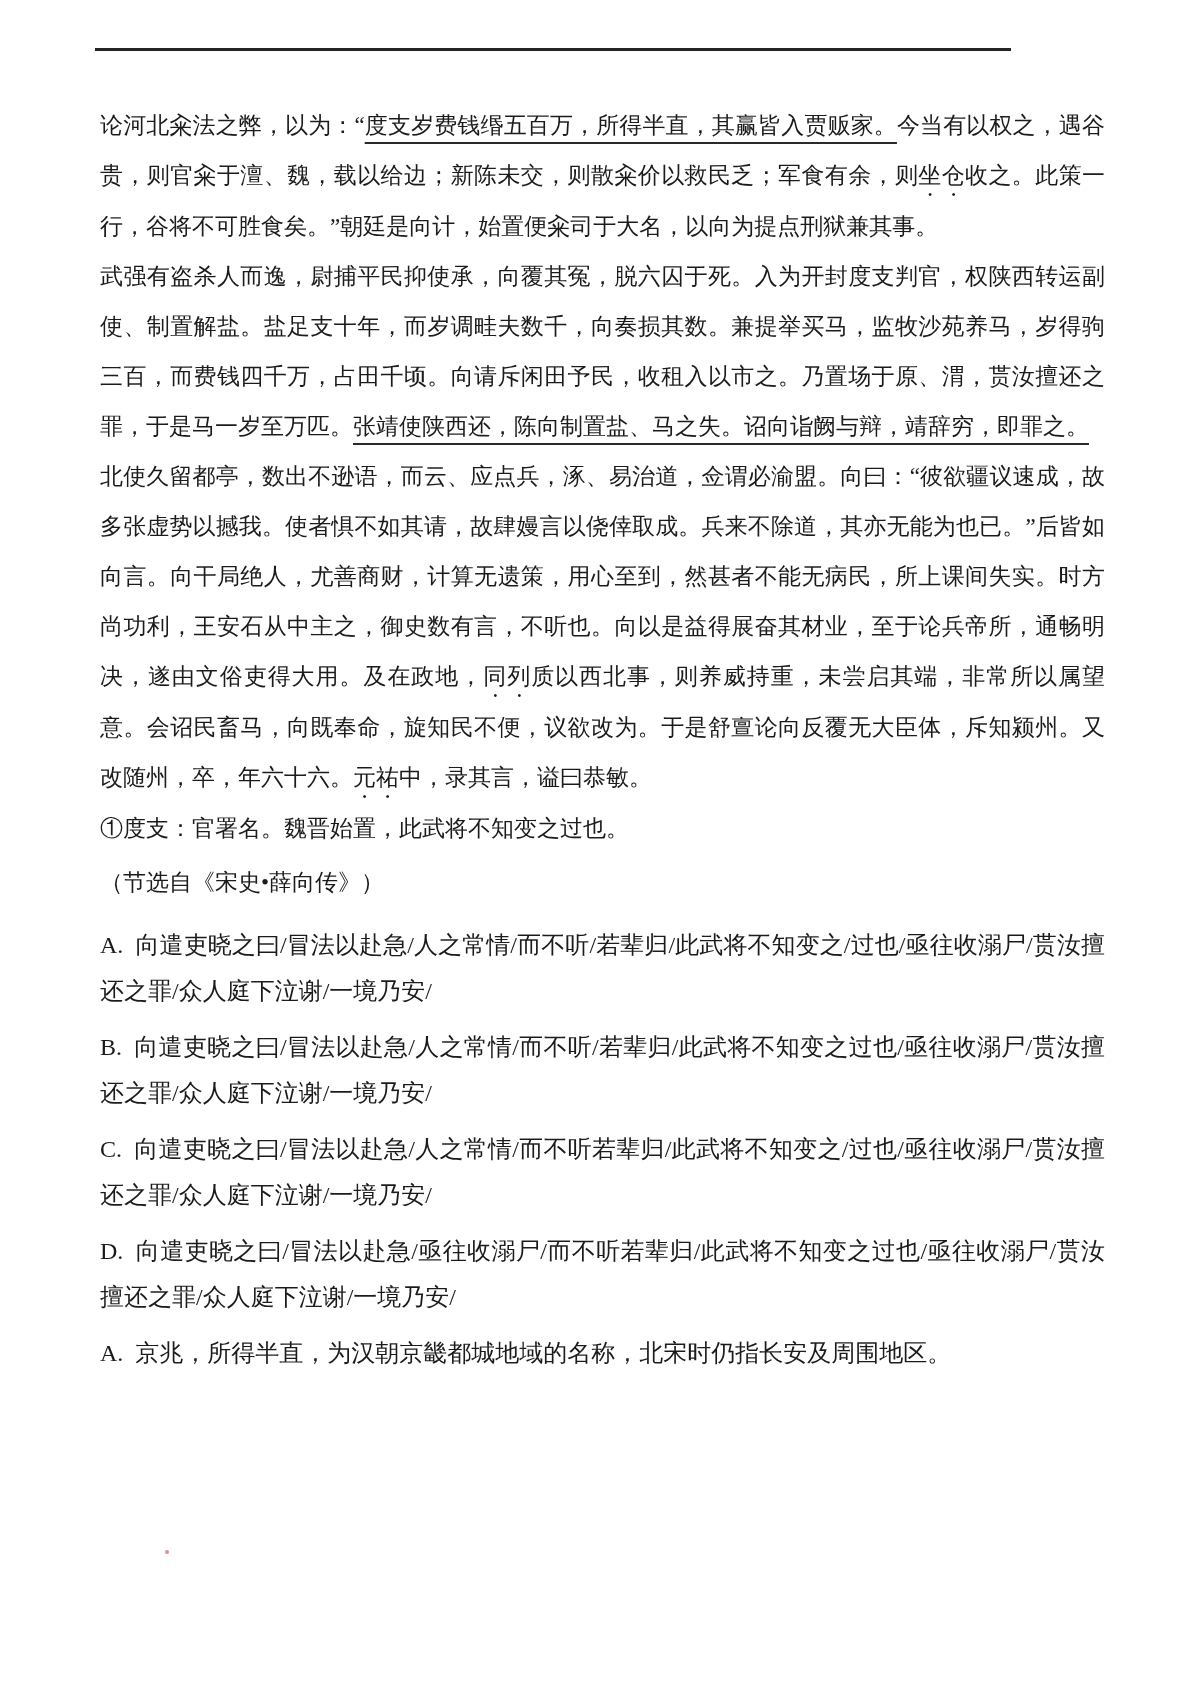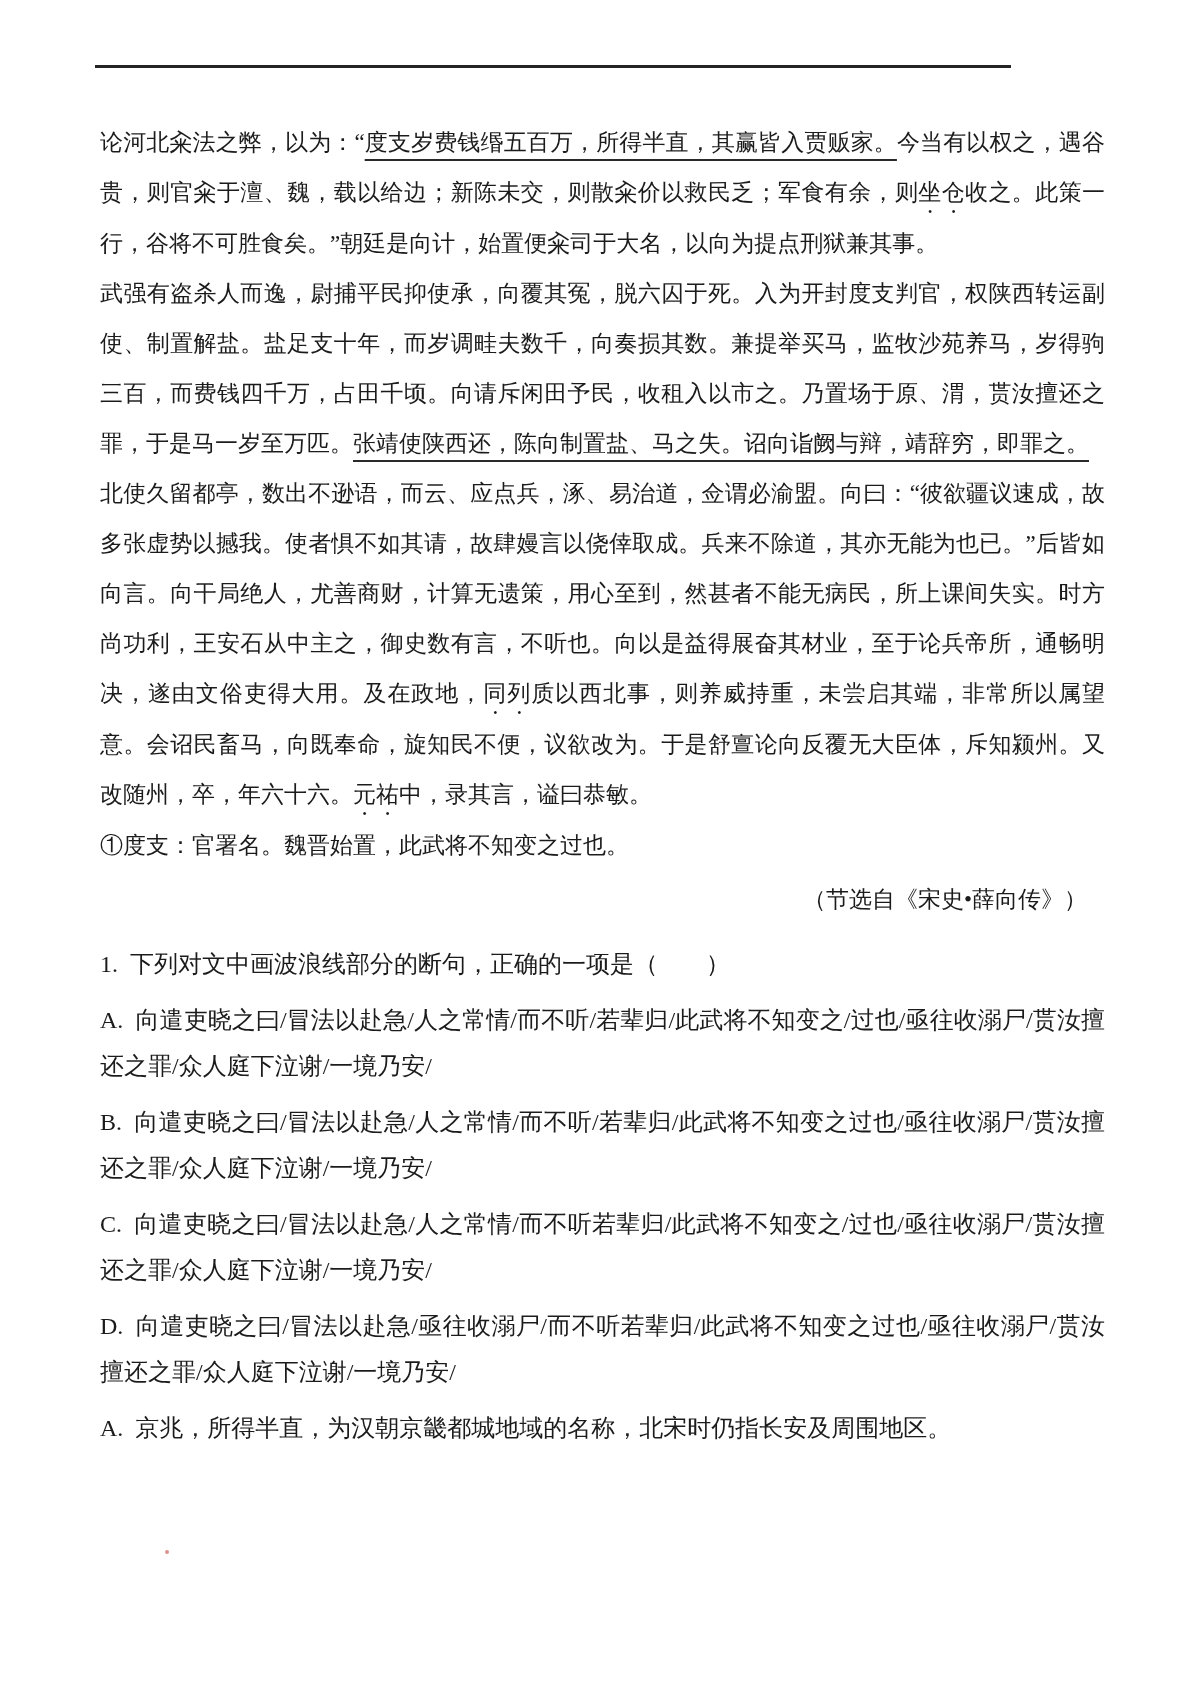--- a/index.html
+++ b/index.html
@@ -4,21 +4,21 @@
 <style>
   * { box-sizing: border-box; }
   html, body { margin: 0; padding: 0; }
   body {
     width: 1200px; height: 1698px;
     background: #ffffff;
     color: #1b1b1b;
     font-family: "Liberation Serif", "DejaVu Serif", serif;
     overflow: hidden;
   }
-  .page { position: relative; width: 1200px; height: 1698px; padding: 65px 95px 0 100px; }
+  .page { position: relative; width: 1200px; height: 1698px; padding: 48px 95px 0 100px; }
 
   .top-rule { width: 916px; margin-left: -5px; border-top: 3px solid #242424; height: 0; }
 
   .passage {
     margin-top: 50px;
     font-size: 23px;
     line-height: 50px;
     text-align: justify;
     text-justify: inter-ideograph;
   }
@@ -36,21 +36,21 @@
     text-emphasis: filled dot #1b1b1b;
     -webkit-text-emphasis-position: under right;
     text-emphasis-position: under right;
   }
 
   .citation {
     margin-top: 4px;
     padding-right: 18px;
     font-size: 23px;
     line-height: 50px;
-    text-align: right;
+    text-align: left;
   }
 
   .questions {
     margin-top: 14px;
     font-size: 24px;
     line-height: 46px;
     text-align: justify;
     text-justify: inter-ideograph;
   }
   .questions p.stem   { margin: 16px 0 0 0; }
@@ -70,21 +70,20 @@
 <div class="page">
   <div class="top-rule"></div>
   <div class="passage" id="passage">
       <p><span class="plain">论河北籴法之弊，以为：“</span><span class="underline">度支岁费钱缗五百万，所得半直，其赢皆入贾贩家。</span><span class="plain">今当有以权之，遇谷贵，则官籴于澶、魏，载以给边；新陈未交，则散籴价以救民乏；军食有余，则</span><span class="dots">坐仓</span><span class="plain">收之。此策一行，谷将不可胜食矣。”朝廷是向计，始置便籴司于大名，以向为提点刑狱兼其事。</span></p>
       <p><span class="plain">武强有盗杀人而逸，尉捕平民抑使承，向覆其冤，脱六囚于死。入为开封度支判官，权陕西转运副使、制置解盐。盐足支十年，而岁调畦夫数千，向奏损其数。兼提举买马，监牧沙苑养马，岁得驹三百，而费钱四千万，占田千顷。向请斥闲田予民，收租入以市之。乃置场于原、渭，贳汝擅还之罪，于是马一岁至万匹。</span><span class="underline">张靖使陕西还，陈向制置盐、马之失。诏向诣阙与辩，靖辞穷，即罪之。</span></p>
       <p><span class="plain">北使久留都亭，数出不逊语，而云、应点兵，涿、易治道，佥谓必渝盟。向曰：“彼欲疆议速成，故多张虚势以撼我。使者惧不如其请，故肆嫚言以侥倖取成。兵来不除道，其亦无能为也已。”后皆如向言。向干局绝人，尤善商财，计算无遗策，用心至到，然甚者不能无病民，所上课间失实。时方尚功利，王安石从中主之，御史数有言，不听也。向以是益得展奋其材业，至于论兵帝所，通畅明决，遂由文俗吏得大用。及在政地，</span><span class="dots">同列</span><span class="plain">质以西北事，则养威持重，未尝启其端，非常所以属望意。会诏民畜马，向既奉命，旋知民不便，议欲改为。于是舒亶论向反覆无大臣体，斥知颍州。又改随州，卒，年六十六。</span><span class="dots">元祐</span><span class="plain">中，录其言，谥曰恭敏。</span></p>
       <p><span class="plain">①度支：官署名。魏晋始置，此武将不知变之过也。</span></p>
     </div>
   <div class="citation">（节选自《宋史•薛向传》）</div>
   <div class="questions" id="questions">
-      <p class="stem"><span class="qnum">1.</span><span>下列对文中画波浪线部分的断句，正确的一项是（　　）</span></p>
       <p class="option"><span class="opt-label">A.</span><span>向遣吏晓之曰/冒法以赴急/人之常情/而不听/若辈归/此武将不知变之/过也/亟往收溺尸/贳汝擅还之罪/众人庭下泣谢/一境乃安/</span></p>
       <p class="option"><span class="opt-label">B.</span><span>向遣吏晓之曰/冒法以赴急/人之常情/而不听/若辈归/此武将不知变之过也/亟往收溺尸/贳汝擅还之罪/众人庭下泣谢/一境乃安/</span></p>
       <p class="option"><span class="opt-label">C.</span><span>向遣吏晓之曰/冒法以赴急/人之常情/而不听若辈归/此武将不知变之/过也/亟往收溺尸/贳汝擅还之罪/众人庭下泣谢/一境乃安/</span></p>
       <p class="option"><span class="opt-label">D.</span><span>向遣吏晓之曰/冒法以赴急/亟往收溺尸/而不听若辈归/此武将不知变之过也/亟往收溺尸/贳汝擅还之罪/众人庭下泣谢/一境乃安/</span></p>
       <p class="option"><span class="opt-label">A.</span><span>京兆，所得半直，为汉朝京畿都城地域的名称，北宋时仍指长安及周围地区。</span></p>
     </div>
   <div class="speck"></div>
 </div>
 
 </body></html>

